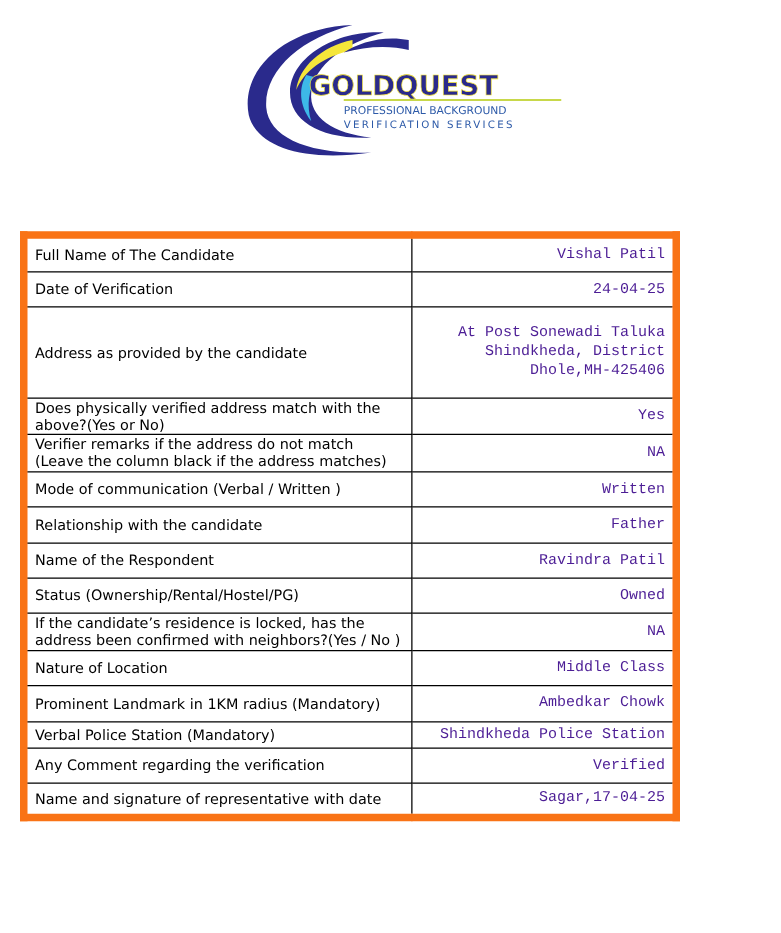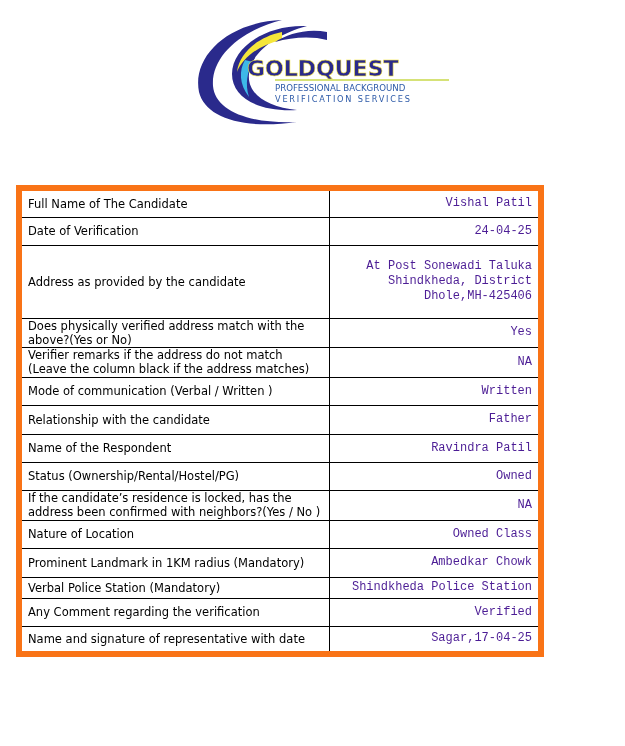--- a/index.html
+++ b/index.html
@@ -67,21 +67,21 @@
       <tr style="height: 28px;">
         <td class="label">Status (Ownership/Rental/Hostel/PG)</td>
         <td class="value">Owned</td>
       </tr>
       <tr style="height: 30px;">
         <td class="label">If the candidate’s residence is locked, has the address been confirmed with neighbors?(Yes / No )</td>
         <td class="value">NA</td>
       </tr>
       <tr style="height: 28px;">
         <td class="label">Nature of Location</td>
-        <td class="value">Owned Class</td>
+        <td class="value">Middle Class</td>
       </tr>
       <tr style="height: 29px;">
         <td class="label">Prominent Landmark in 1KM radius (Mandatory)</td>
         <td class="value">Ambedkar Chowk</td>
       </tr>
       <tr style="height: 21px;">
         <td class="label">Verbal Police Station (Mandatory)</td>
         <td class="value">Shindkheda Police Station</td>
       </tr>
       <tr style="height: 28px;">

